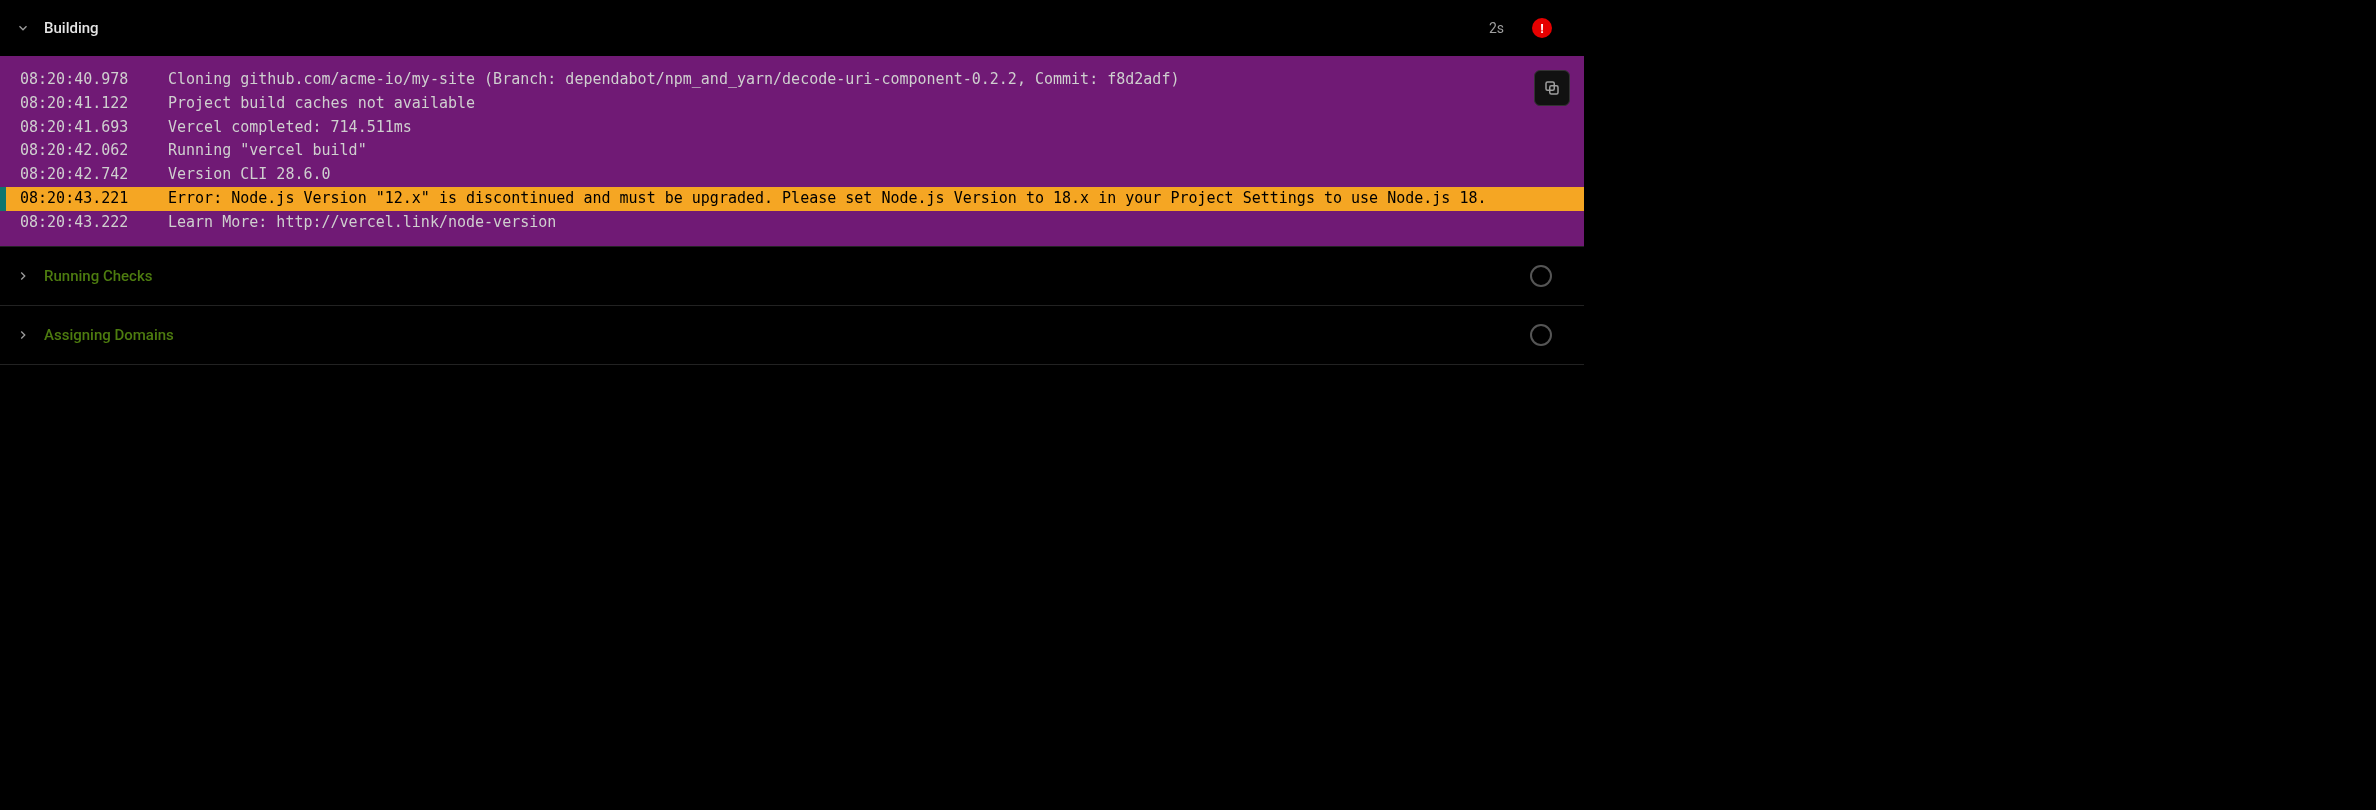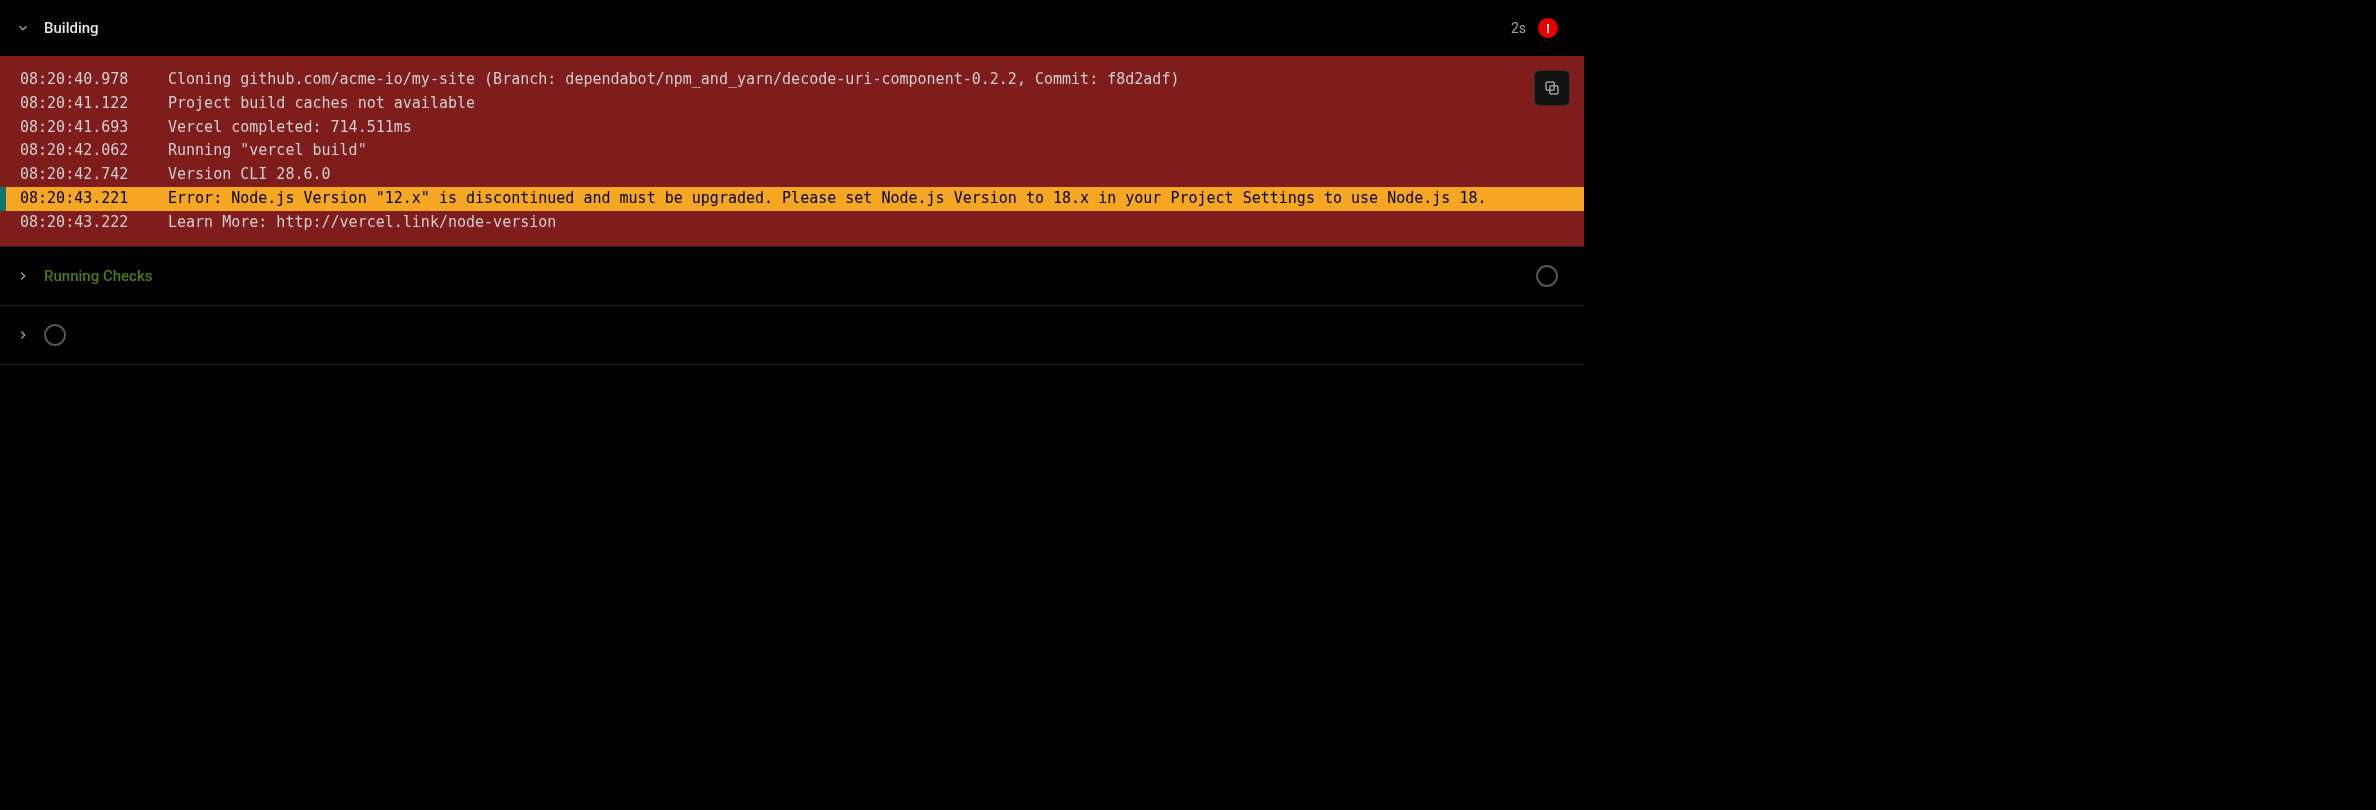--- a/index.html
+++ b/index.html
@@ -1,25 +1,25 @@
 <!DOCTYPE html>
 <html><head>
 <meta charset="utf-8">
 <style>
   html,body{margin:0;padding:0;background:#000;font-family:-apple-system,BlinkMacSystemFont,"Segoe UI",Roboto,Helvetica,Arial,sans-serif;color:#e5e5e5;width:1584px;height:540px;overflow:hidden;font-size:14px}
   .section{border-bottom:1px solid #222}
   .section-header{display:flex;align-items:center;padding:18px 14px;cursor:pointer;user-select:none}
   .section-header .chev{width:18px;height:18px;display:flex;align-items:center;justify-content:center;margin-right:12px;color:#9e9e9e}
   .section-header .title{font-size:15px;font-weight:500;color:#e5e5e5;flex:1}
   .section-header.collapsed .title{color:#4d7c0f}
-  .section-header .right{display:flex;align-items:center;gap:12px;margin-right:12px}
+  .section-header .right{display:flex;align-items:center;gap:28px;margin-right:18px}
   .duration{color:#9e9e9e;font-size:14px}
   .badge-error{width:20px;height:20px;border-radius:50%;background:#e60000;display:flex;align-items:center;justify-content:center;color:#fff;font-weight:700;font-size:13px}
   .status-circle{width:18px;height:18px;border-radius:50%;border:2px solid #555}
-  .log-panel{background:#7f1d1d;position:relative;padding:12px 0}
+  .log-panel{background:#701a75;position:relative;padding:12px 0}
   .log-lines{font-family:ui-monospace,SFMono-Regular,Menlo,Consolas,monospace;font-size:15px;line-height:1.45}
   .log-line{display:flex;padding:1px 0 1px 20px}
   .log-line .ts{color:#cfcfcf;width:128px;flex:0 0 auto;padding-right:20px}
   .log-line .msg{color:#cfcfcf;flex:1;padding-right:80px;white-space:pre-wrap}
   .log-line.error{background:#f5a623;border-left:6px solid #0f766e;padding-left:14px}
   .log-line.error .ts,.log-line.error .msg{color:#000}
   .copy-btn{position:absolute;top:14px;right:14px;width:36px;height:36px;border:1px solid #333;border-radius:6px;background:#111;display:flex;align-items:center;justify-content:center;cursor:pointer;color:#9e9e9e}
   svg{display:block}
 </style>
 </head>
@@ -93,17 +93,18 @@
   </div>
 </div>
 
 <div class="section">
   <div class="section-header collapsed">
     <span class="chev">
       <svg width="14" height="14" viewBox="0 0 24 24" fill="none" stroke="currentColor" stroke-width="2.2">
           <polyline points="9 6 15 12 9 18"></polyline>
         </svg>
     </span>
+    <span class="title">Assigning Domains</span>
     <span class="right">
         <span class="status-circle"></span>
       </span>
   </div>
 </div>
 
 </body></html>

